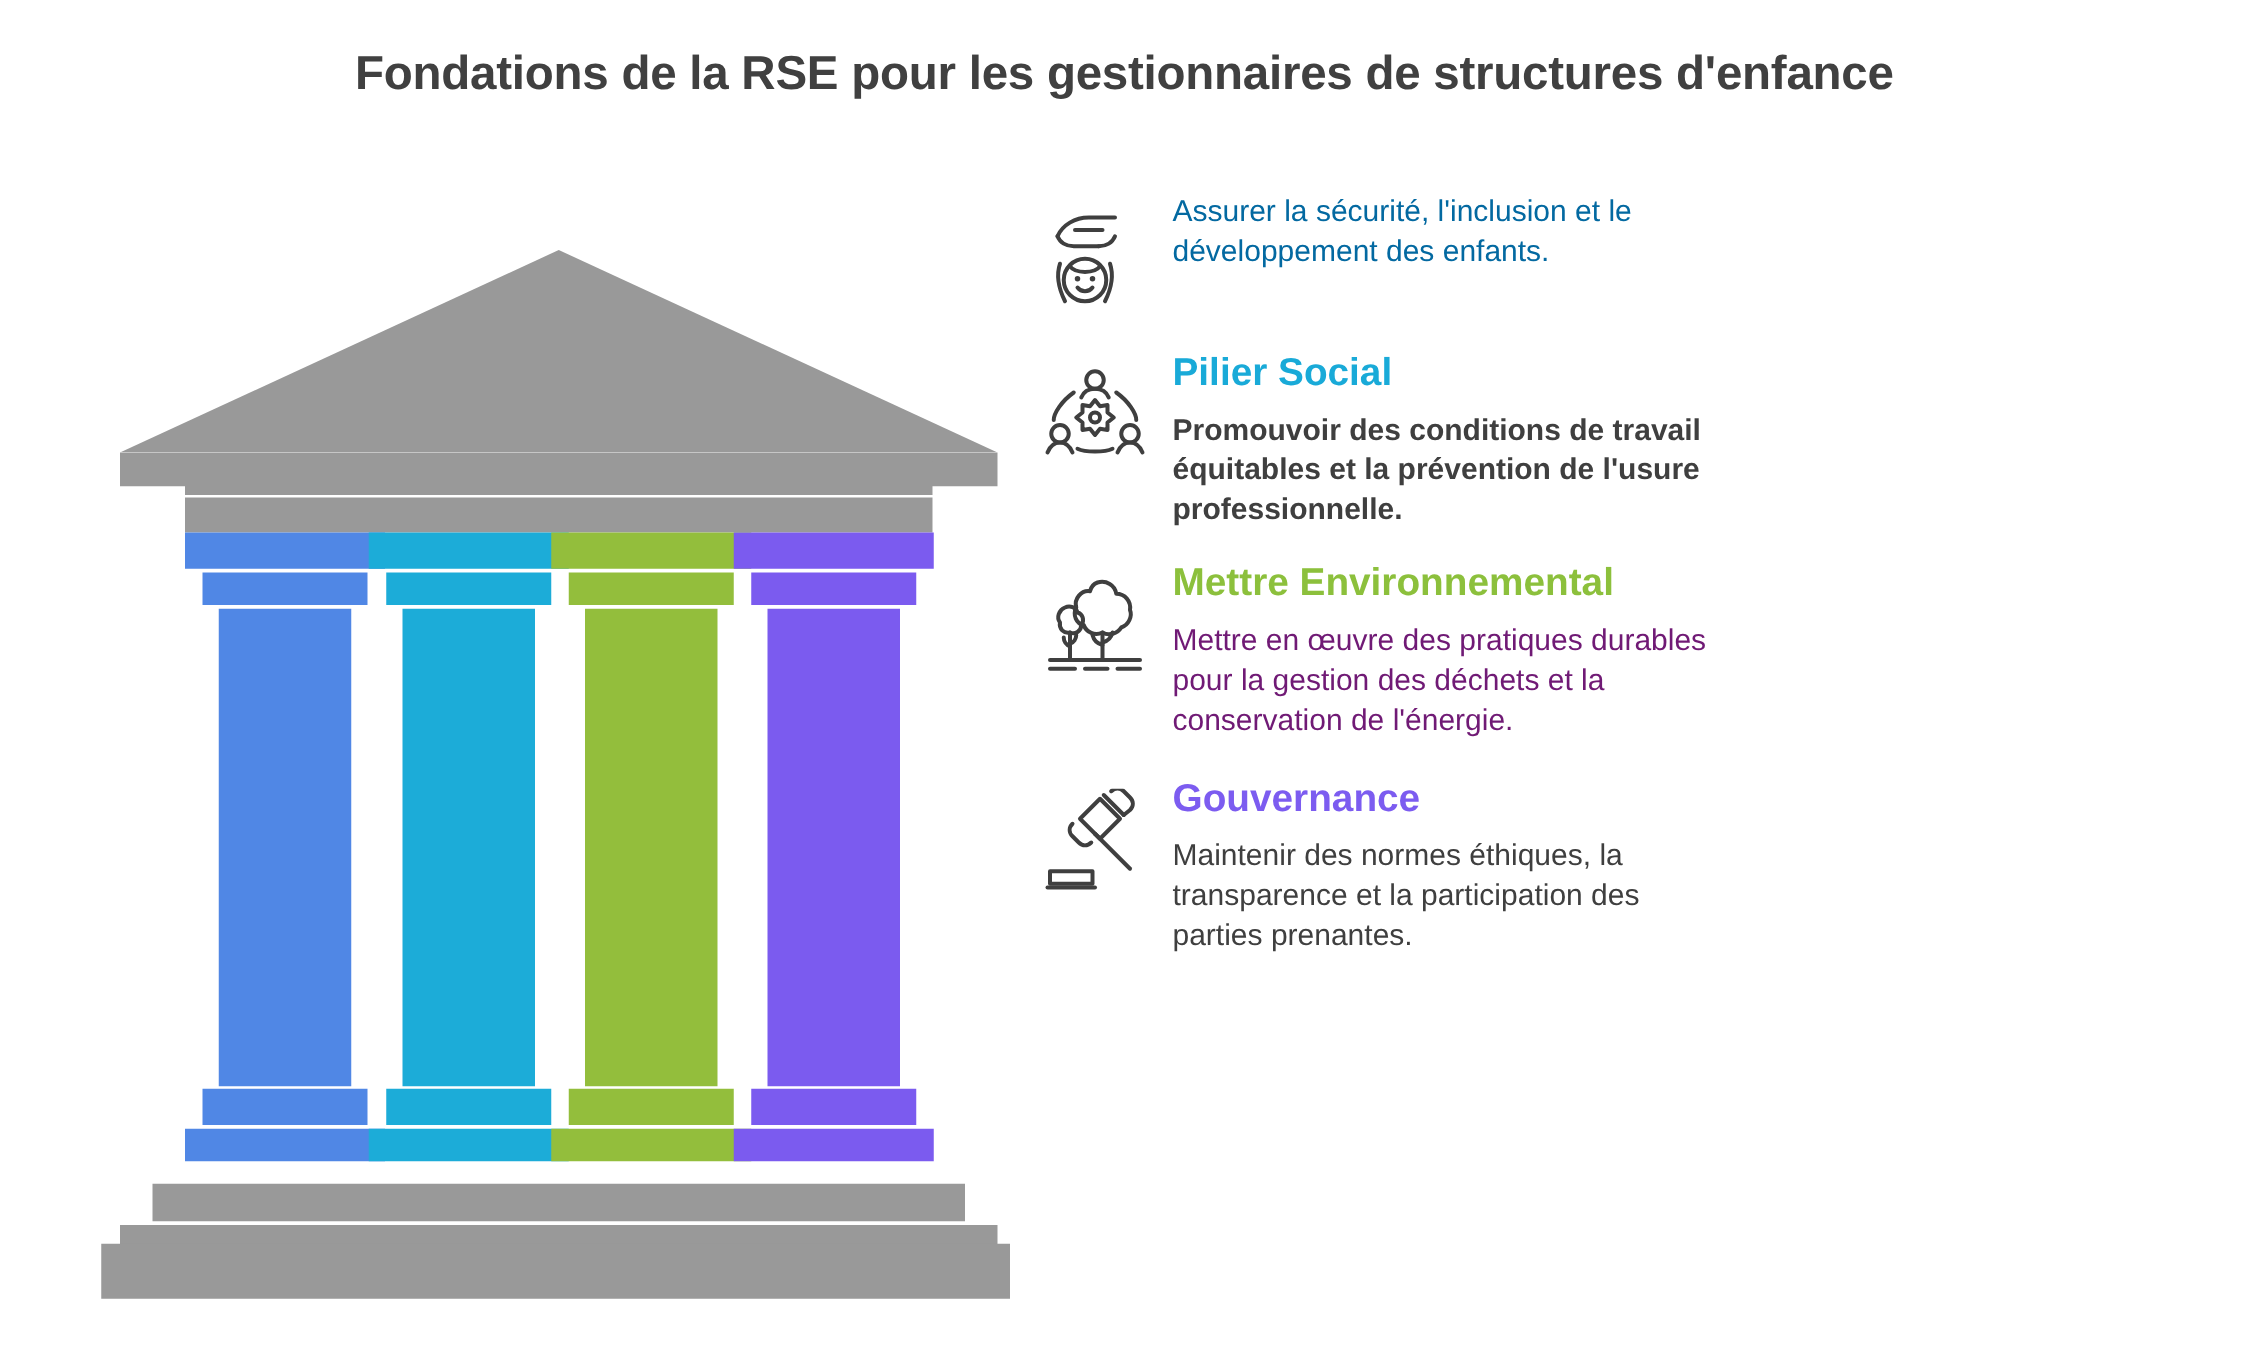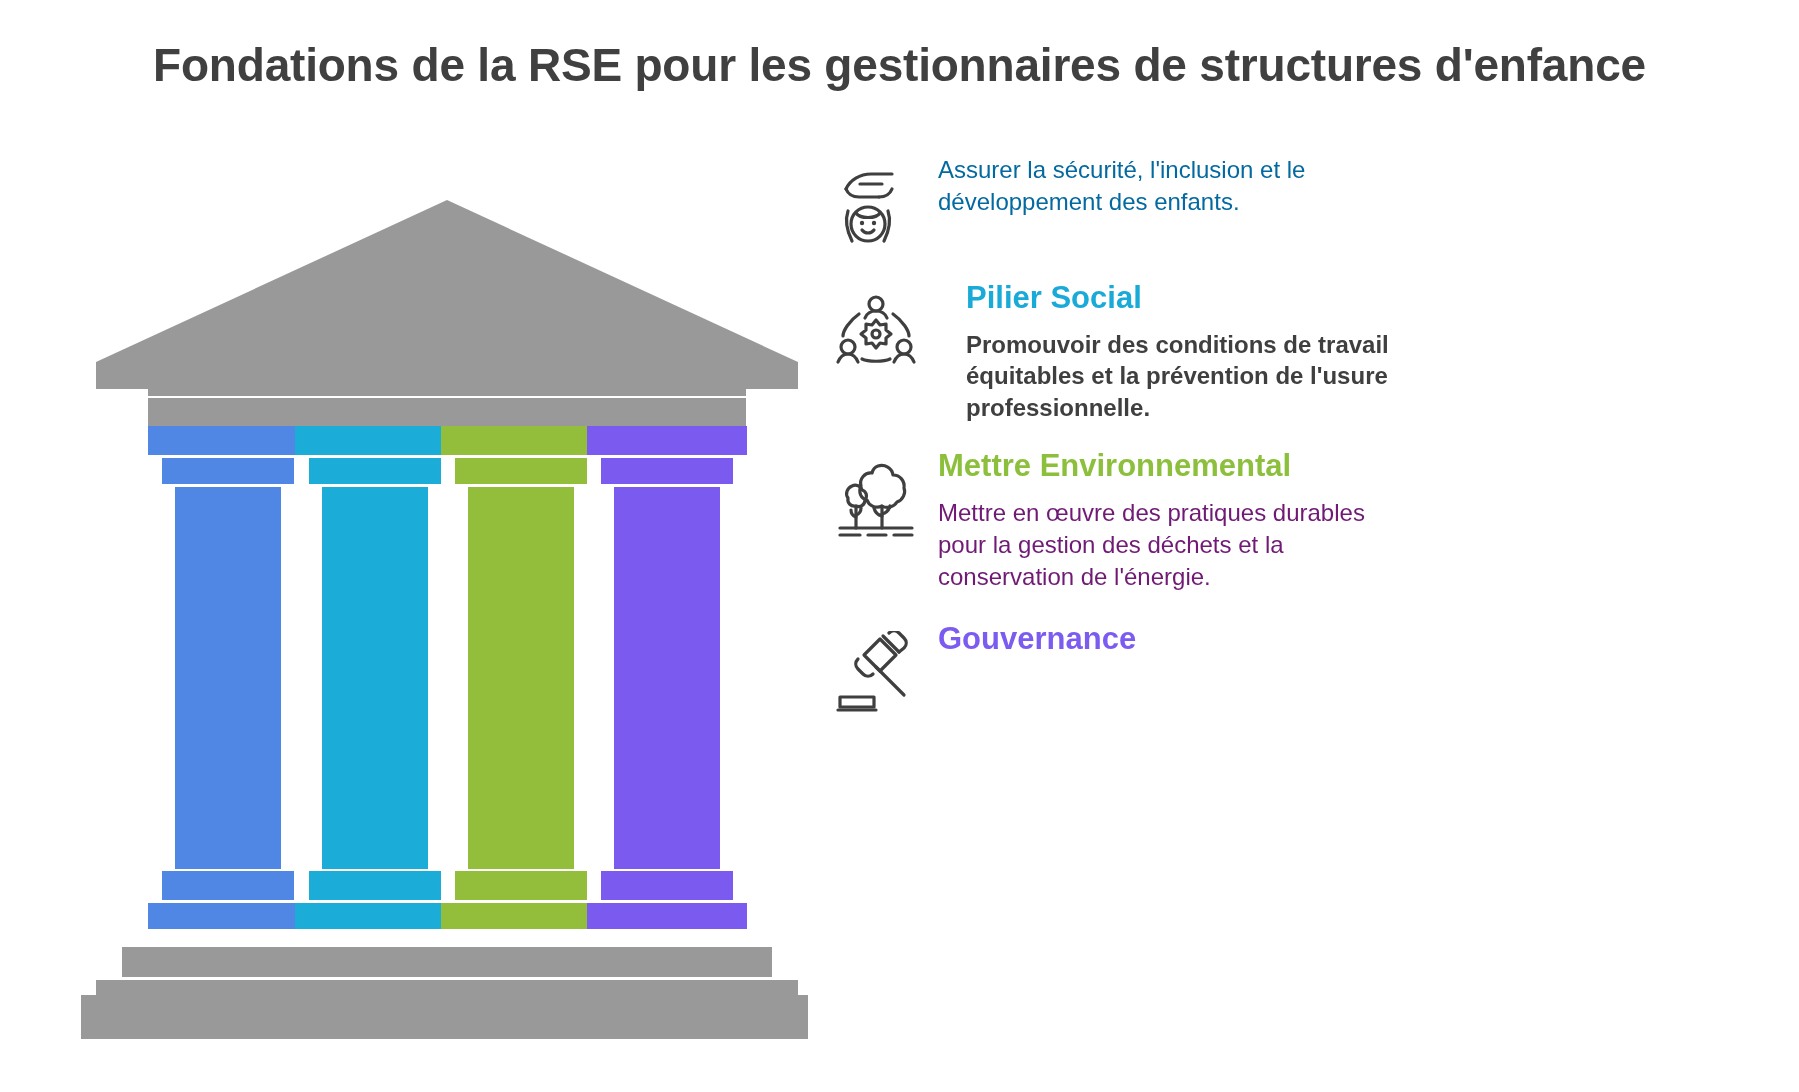--- a/index.html
+++ b/index.html
@@ -17,21 +17,21 @@
     background: #ffffff;
   }
 
   
   .title {
     position: absolute;
     top: 38px;
     left: 0;
     width: 1799px;
     text-align: center;
-    font-size: 46px;
+    font-size: 38px;
     font-weight: bold;
     color: #404040;
     letter-spacing: -0.2px;
     white-space: nowrap;
   }
 
   
   .temple {
     position: absolute;
     left: 0px;
@@ -151,21 +151,21 @@
     white-space: nowrap;
   }
   .detail-desc {
     font-size: 24px;
     line-height: 1.33;
     color: #3f3f3f;
     max-width: 440px;
   }
   
   .row-0 { margin-top: 4px; }
-  .row-1 { margin-top: 36px; gap: 28px; }
+  .row-1 { margin-top: 36px; }
   .row-2 { margin-top: 26px; }
   .row-3 { margin-top: 30px; }
 </style>
 </head>
 <body>
 
 <div class="page">
 
   <div class="title" style="color: rgb(64, 64, 64);">Fondations de la RSE pour les gestionnaires de structures d'enfance</div>
 
@@ -308,17 +308,18 @@
           <path d="M42 36 L70 64"></path>
 
           <path d="M24 28 C21 31 21 35 24 38 L29 43 C32 46 36 46 39 43"></path>
 
           <path d="M6 66 L40 66 L40 76 L6 76 Z"></path>
           <path d="M4 79 L42 79"></path>
         </svg>
       </div>
       <div class="detail-body">
         <div class="detail-heading" style="color:#7c5cf0">Gouvernance</div>
+        <div class="detail-desc" style="color: rgb(63, 63, 63);">Maintenir des normes éthiques, la transparence et la participation des parties prenantes.</div>
       </div>
     </div>
 
   </div>
 </div>
 
 </body></html>

